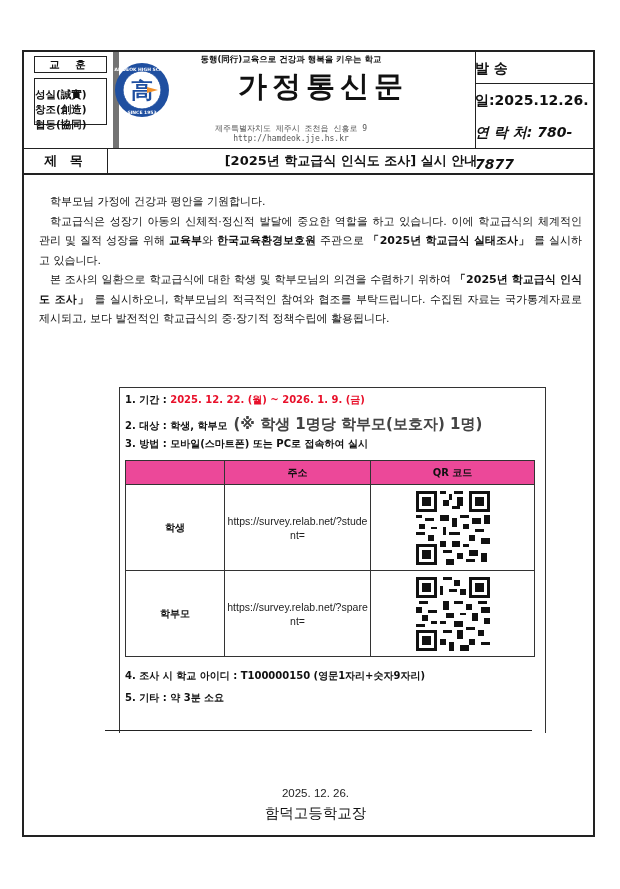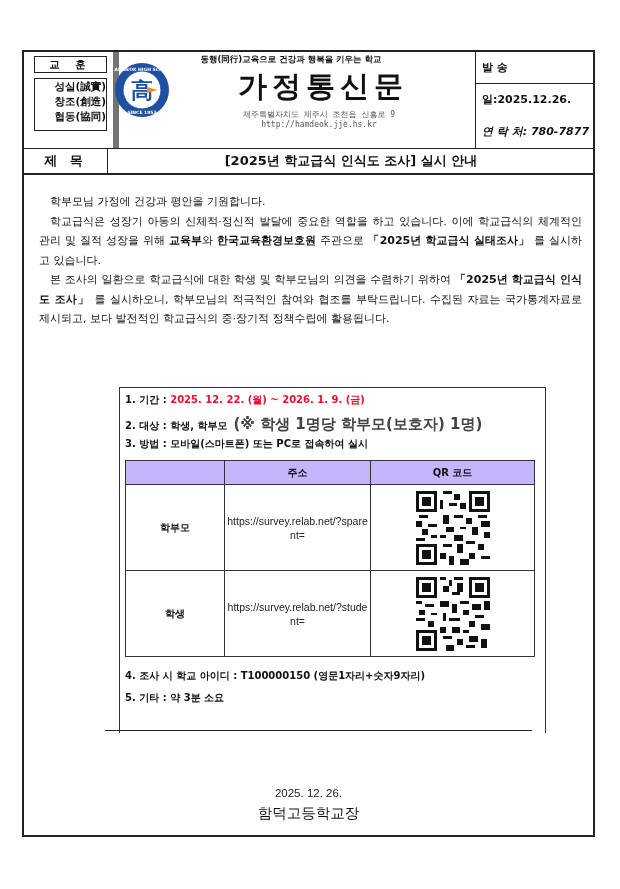--- a/index.html
+++ b/index.html
@@ -3,47 +3,47 @@
 <meta charset="utf-8">
 <style>
   html, body { margin: 0; padding: 0; background: #ffffff; }
   body { width: 620px; height: 889px; position: relative; font-family: "DejaVu Sans", sans-serif; color: #111; }
   .frame { position: absolute; left: 22px; top: 50px; width: 573px; height: 787px; border: 2px solid #222; box-sizing: border-box; }
   .hdr { position: absolute; left: 0; top: 0; width: 100%; height: 96px; border-bottom: 1px solid #222; }
   .hdr-left { position: absolute; left: 6px; top: 0; width: 83px; height: 96px; border-right: 6px solid #737373; }
   .hdr-center { position: absolute; left: 83px; top: 0; width: 368px; height: 96px; border-right: 1px solid #222; }
   .hdr-right { position: absolute; left: 451px; top: 0; width: 120px; height: 96px; }
   .motto-box { position: absolute; left: 4px; top: 4px; width: 73px; height: 17px; border: 1.5px solid #222; box-sizing: border-box; font-size: 10.5px; font-weight: bold; text-align: center; line-height: 14px; letter-spacing: 6px; }
-  .values-box { position: absolute; left: 4px; top: 26px; width: 73px; height: 53px; border: 1.5px solid #222; box-sizing: border-box; font-size: 10.5px; font-weight: bold; text-align: right; line-height: 15px; padding-top: 0; }
+  .values-box { position: absolute; left: 4px; top: 26px; width: 73px; height: 47px; border: 1.5px solid #222; box-sizing: border-box; font-size: 10.5px; font-weight: bold; text-align: left; line-height: 15px; padding-top: 8px; }
   .logo { position: absolute; left: 7px; top: 10px; width: 56px; height: 56px; }
   .slogan { position: absolute; left: 0; width: 100%; top: 2px; text-align: center; font-size: 8.5px; font-weight: bold; }
   .newsletter-title { position: absolute; left: 0; width: 100%; top: 15px; text-align: center; font-size: 29px; font-weight: bold; letter-spacing: 5px; margin-left: 32px; }
-  .address { position: absolute; left: 0; width: 100%; top: 58px; text-align: center; font-size: 8px; color: #555; font-family: "DejaVu Sans Mono", monospace; line-height: 10px; margin-left: 28px; }
-  .info-row { position: absolute; left: 0; width: 100%; height: 32px; border-bottom: 1px solid #222; font-size: 11px; font-weight: bold; line-height: 32px; padding-left: 7px; box-sizing: border-box; }
+  .address { position: absolute; left: 0; width: 100%; top: 72px; text-align: center; font-size: 8px; color: #555; font-family: "DejaVu Sans Mono", monospace; line-height: 10px; }
+  .info-row { position: absolute; left: 0; width: 100%; height: 32px; border-bottom: 1px solid #222; font-size: 14px; font-weight: bold; line-height: 32px; box-sizing: border-box; }
   .info-row.last { border-bottom: none; font-style: italic; }
   .title-row { position: absolute; left: 0; top: 96px; width: 100%; height: 25px; border-bottom: 2px solid #222; }
   .title-label { position: absolute; left: 0; top: 0; width: 83px; height: 25px; border-right: 1px solid #222; text-align: center; font-size: 13px; font-weight: bold; line-height: 25px; letter-spacing: 4px; }
   .title-text { position: absolute; left: 83px; top: 0; width: 488px; height: 25px; text-align: center; font-size: 13px; font-weight: bold; line-height: 25px; }
   .body-text { position: absolute; left: 15px; top: 140px; width: 543px; font-size: 11px; line-height: 19.5px; text-align: justify; text-align-last: left; }
   .body-text p { margin: 0; }
   .body-text .ind { text-indent: 11px; }
   .body-text b { font-weight: bold; }
   .box { position: absolute; left: 81px; top: 335px; width: 427px; height: 346px; border: 1.5px solid #333; box-sizing: border-box; border-bottom: none; margin-left: 14px; }
   .box-bottom { position: absolute; left: 81px; top: 730px; width: 427px; border-top: 1.5px solid #222; }
   .item { position: absolute; left: 5px; font-size: 10px; font-weight: bold; }
   .item .red { color: #e8102a; }
   .item .note { font-weight: bold; color: #444; font-size: 15px; padding-left: 6px; }
   table.qr { position: absolute; left: 5px; top: 72px; width: 410px; border-collapse: collapse; }
   table.qr th, table.qr td { border: 1px solid #333; text-align: center; font-size: 10px; }
-  table.qr th { background: #c4b5fd; height: 21px; font-weight: bold; }
+  table.qr th { background: #ec4899; height: 21px; font-weight: bold; }
   table.qr td { height: 83px; }
   table.qr td.who { width: 96px; font-weight: bold; }
   table.qr td.url { width: 143px; font-family: "Liberation Sans", sans-serif; font-size: 10.5px; line-height: 14px; word-break: break-all; color: #222; }
   .qrimg { display: inline-block; width: 74px; height: 74px; vertical-align: middle; }
-  .sign { position: absolute; left: 0; width: 100%; text-align: center; }
+  .sign { position: absolute; left: 0; width: 100%; text-align: center; padding-left: 7px; }
   .sign-date { top: 735px; font-size: 11.5px; font-family: "Liberation Sans", sans-serif; color: #222; }
   .sign-name { top: 752px; font-size: 14.5px; }
 </style>
 </head>
 <body>
 
 <div class="frame">
 
   <div class="hdr">
     <div class="hdr-left">
@@ -97,71 +97,20 @@
 
     <table class="qr">
       <thead>
         <tr>
           <th></th>
           <th>주소</th>
           <th>QR 코드</th>
         </tr>
       </thead>
       <tbody>
-        <tr>
-          <td class="who">학부모</td>
-          <td class="url">https://survey.relab.net/?sparent=</td>
-          <td>
-            <svg class="qrimg" viewBox="0 0 25 25" shape-rendering="crispEdges">
-              <rect width="25" height="25" fill="#fff"></rect>
-              <g fill="#111">
-                <rect x="0" y="0" width="7" height="7"></rect>
-                  <rect x="1" y="1" width="5" height="5" fill="#fff"></rect>
-                  <rect x="2" y="2" width="3" height="3"></rect>
-                <rect x="18" y="0" width="7" height="7"></rect>
-                  <rect x="19" y="1" width="5" height="5" fill="#fff"></rect>
-                  <rect x="20" y="2" width="3" height="3"></rect>
-                <rect x="0" y="18" width="7" height="7"></rect>
-                  <rect x="1" y="19" width="5" height="5" fill="#fff"></rect>
-                  <rect x="2" y="20" width="3" height="3"></rect>
-                <rect x="9" y="0" width="3" height="1"></rect>
-                  <rect x="13" y="1" width="2" height="2"></rect>
-                  <rect x="8" y="3" width="1" height="3"></rect>
-                  <rect x="11" y="4" width="3" height="1"></rect>
-                  <rect x="15" y="4" width="2" height="2"></rect>
-                <rect x="1" y="8" width="3" height="1"></rect>
-                  <rect x="0" y="10" width="2" height="2"></rect>
-                  <rect x="4" y="11" width="3" height="1"></rect>
-                  <rect x="2" y="13" width="2" height="2"></rect>
-                  <rect x="5" y="15" width="2" height="1"></rect>
-                  <rect x="0" y="16" width="3" height="1"></rect>
-                <rect x="9" y="8" width="2" height="3"></rect>
-                  <rect x="13" y="8" width="3" height="1"></rect>
-                  <rect x="17" y="9" width="2" height="2"></rect>
-                  <rect x="21" y="8" width="3" height="1"></rect>
-                  <rect x="22" y="10" width="3" height="2"></rect>
-                <rect x="10" y="12" width="3" height="2"></rect>
-                  <rect x="15" y="12" width="2" height="1"></rect>
-                  <rect x="19" y="12" width="2" height="3"></rect>
-                  <rect x="8" y="15" width="2" height="1"></rect>
-                  <rect x="13" y="15" width="3" height="2"></rect>
-                  <rect x="23" y="14" width="2" height="2"></rect>
-                <rect x="9" y="18" width="3" height="1"></rect>
-                  <rect x="14" y="18" width="2" height="3"></rect>
-                  <rect x="17" y="17" width="3" height="1"></rect>
-                  <rect x="21" y="18" width="2" height="2"></rect>
-                  <rect x="8" y="21" width="2" height="2"></rect>
-                  <rect x="11" y="22" width="2" height="3"></rect>
-                  <rect x="18" y="21" width="2" height="2"></rect>
-                  <rect x="22" y="22" width="3" height="1"></rect>
-                  <rect x="15" y="23" width="3" height="2"></rect>
-              </g>
-            </svg>
-          </td>
-        </tr>
         <tr>
           <td class="who">학생</td>
           <td class="url">https://survey.relab.net/?student=</td>
           <td>
             <svg class="qrimg" viewBox="0 0 25 25" shape-rendering="crispEdges">
               <rect width="25" height="25" fill="#fff"></rect>
               <g fill="#111">
                 <rect x="0" y="0" width="7" height="7"></rect>
                   <rect x="1" y="1" width="5" height="5" fill="#fff"></rect>
                   <rect x="2" y="2" width="3" height="3"></rect>
@@ -200,20 +149,71 @@
                   <rect x="9" y="20" width="3" height="1"></rect>
                   <rect x="14" y="21" width="2" height="2"></rect>
                   <rect x="18" y="20" width="3" height="2"></rect>
                   <rect x="22" y="21" width="2" height="3"></rect>
                   <rect x="10" y="23" width="3" height="2"></rect>
                   <rect x="17" y="23" width="3" height="1"></rect>
               </g>
             </svg>
           </td>
         </tr>
+        <tr>
+          <td class="who">학부모</td>
+          <td class="url">https://survey.relab.net/?sparent=</td>
+          <td>
+            <svg class="qrimg" viewBox="0 0 25 25" shape-rendering="crispEdges">
+              <rect width="25" height="25" fill="#fff"></rect>
+              <g fill="#111">
+                <rect x="0" y="0" width="7" height="7"></rect>
+                  <rect x="1" y="1" width="5" height="5" fill="#fff"></rect>
+                  <rect x="2" y="2" width="3" height="3"></rect>
+                <rect x="18" y="0" width="7" height="7"></rect>
+                  <rect x="19" y="1" width="5" height="5" fill="#fff"></rect>
+                  <rect x="20" y="2" width="3" height="3"></rect>
+                <rect x="0" y="18" width="7" height="7"></rect>
+                  <rect x="1" y="19" width="5" height="5" fill="#fff"></rect>
+                  <rect x="2" y="20" width="3" height="3"></rect>
+                <rect x="9" y="0" width="3" height="1"></rect>
+                  <rect x="13" y="1" width="2" height="2"></rect>
+                  <rect x="8" y="3" width="1" height="3"></rect>
+                  <rect x="11" y="4" width="3" height="1"></rect>
+                  <rect x="15" y="4" width="2" height="2"></rect>
+                <rect x="1" y="8" width="3" height="1"></rect>
+                  <rect x="0" y="10" width="2" height="2"></rect>
+                  <rect x="4" y="11" width="3" height="1"></rect>
+                  <rect x="2" y="13" width="2" height="2"></rect>
+                  <rect x="5" y="15" width="2" height="1"></rect>
+                  <rect x="0" y="16" width="3" height="1"></rect>
+                <rect x="9" y="8" width="2" height="3"></rect>
+                  <rect x="13" y="8" width="3" height="1"></rect>
+                  <rect x="17" y="9" width="2" height="2"></rect>
+                  <rect x="21" y="8" width="3" height="1"></rect>
+                  <rect x="22" y="10" width="3" height="2"></rect>
+                <rect x="10" y="12" width="3" height="2"></rect>
+                  <rect x="15" y="12" width="2" height="1"></rect>
+                  <rect x="19" y="12" width="2" height="3"></rect>
+                  <rect x="8" y="15" width="2" height="1"></rect>
+                  <rect x="13" y="15" width="3" height="2"></rect>
+                  <rect x="23" y="14" width="2" height="2"></rect>
+                <rect x="9" y="18" width="3" height="1"></rect>
+                  <rect x="14" y="18" width="2" height="3"></rect>
+                  <rect x="17" y="17" width="3" height="1"></rect>
+                  <rect x="21" y="18" width="2" height="2"></rect>
+                  <rect x="8" y="21" width="2" height="2"></rect>
+                  <rect x="11" y="22" width="2" height="3"></rect>
+                  <rect x="18" y="21" width="2" height="2"></rect>
+                  <rect x="22" y="22" width="3" height="1"></rect>
+                  <rect x="15" y="23" width="3" height="2"></rect>
+              </g>
+            </svg>
+          </td>
+        </tr>
       </tbody>
     </table>
 
     <div class="item" style="top:281px">4. 조사 시 학교 아이디 : T100000150 (영문1자리+숫자9자리)</div>
     <div class="item" style="top:303px">5. 기타 : 약 3분 소요</div>
   </div>
   <div class="box-bottom" style="top:678px"></div>
 
   <div class="sign sign-date">2025. 12. 26.</div>
   <div class="sign sign-name">함덕고등학교장</div>

